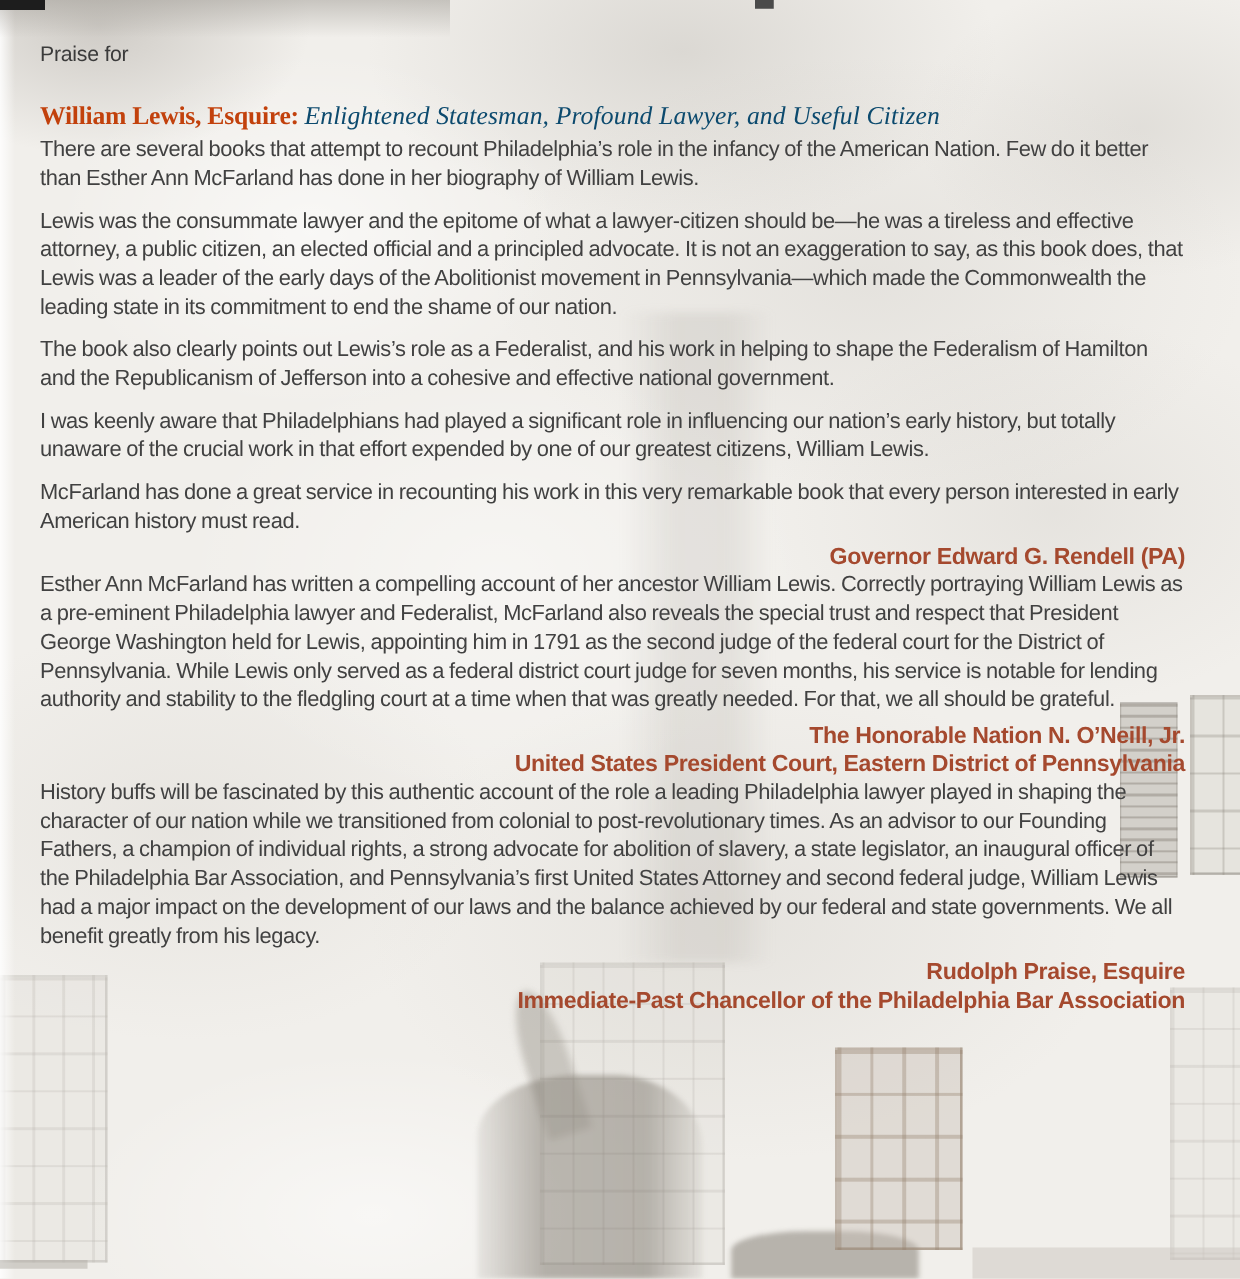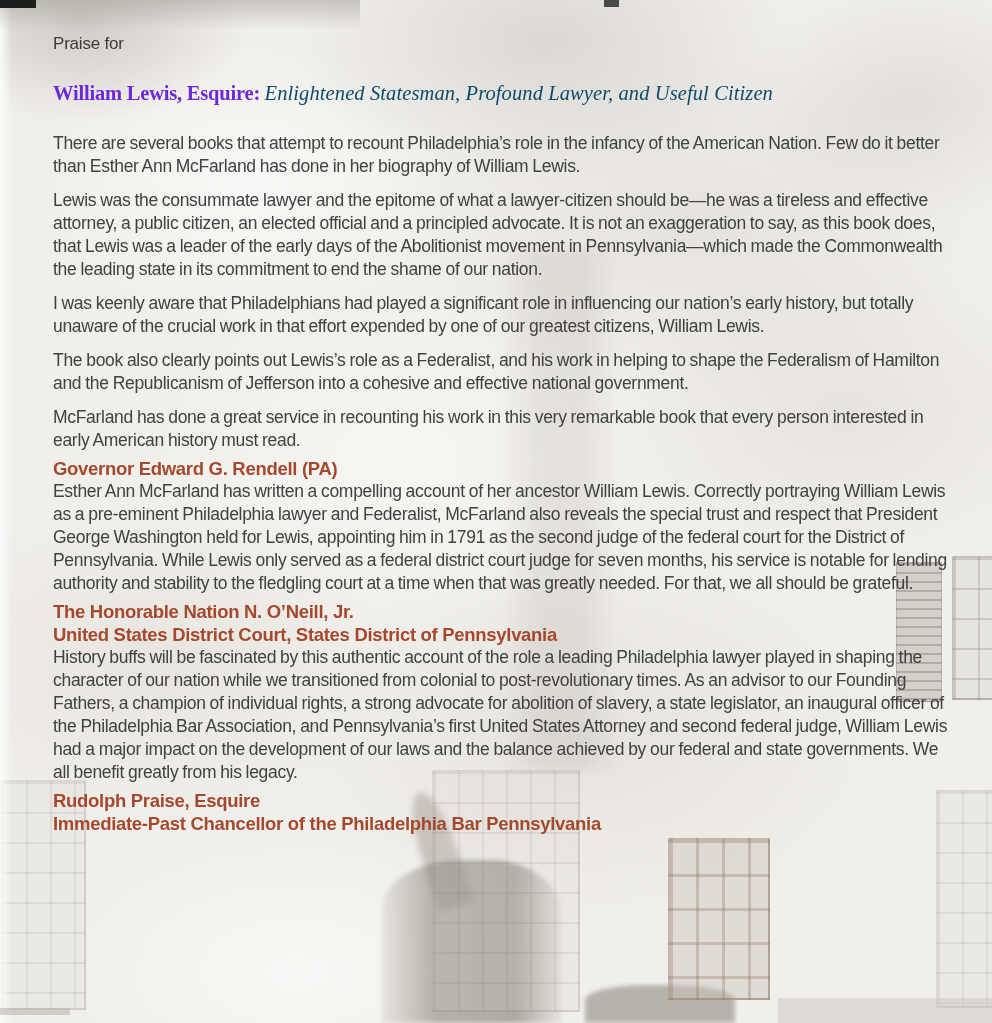--- a/index.html
+++ b/index.html
@@ -80,47 +80,47 @@
     transform: rotate(-18deg); filter: blur(3px);
   }
   .trunk-base {
     position: absolute; left: 585px; top: 985px; width: 150px; height: 38px;
     background: rgba(135,129,120,.55); border-radius: 40% 40% 0 0; filter: blur(2px);
   }
 
   
   .content {
     position: absolute; inset: 0; z-index: 2;
-    padding: 0 44px 0 53px;
+    padding: 0 44px 0 32px;
     color: #414141;
   }
   .praise-label {
     margin: 34px 0 0;
     font-size: 17px; color: #3b3b3b; letter-spacing: -0.2px;
   }
   .book-title { margin: 26px 0 0; line-height: 26px; white-space: nowrap; }
   .book-title .title-main {
     font-family: "Liberation Serif", serif;
-    font-weight: bold; font-size: 20.5px; color: #6d28d9; letter-spacing: -0.2px;
+    font-weight: bold; font-size: 20.5px; color: #c2410c; letter-spacing: -0.2px;
   }
   .book-title .title-subtitle {
     font-family: "Liberation Serif", serif;
     font-style: italic; font-size: 20.5px; color: #0c4a6e; letter-spacing: 0.1px;
   }
   .quote { margin: 0; }
-  .quote.first { margin-top: 24px; }
+  .quote.first { margin-top: 0; }
   .quote + .quote { }
   .quote p {
     margin: 11px 0 0;
     font-size: 17.5px; line-height: 23px;
     letter-spacing: -0.3px; word-spacing: -0.6px;
     color: #414141;
   }
   .quote p:first-child { margin-top: 0; }
-  .attribution { margin-top: 5px; text-align: left; }
+  .attribution { margin-top: 5px; text-align: right; }
   .attr-line {
     font-size: 18.5px; line-height: 23px; font-weight: bold;
     color: #a5492e; letter-spacing: -0.3px;
   }
 </style>
 </head>
 <body>
 
 <div class="bg">
   <div class="texture"></div>
@@ -147,37 +147,37 @@
 <div class="content">
 
   <p class="praise-label">Praise for</p>
 
   <p class="book-title"><span class="title-main">William Lewis, Esquire:</span>
     <span class="title-subtitle">Enlightened Statesman, Profound Lawyer, and Useful Citizen</span></p>
 
   <section class="quote first">
     <p>There are several books that attempt to recount Philadelphia’s role in the infancy of the American Nation. Few do it better than Esther Ann McFarland has done in her biography of William Lewis.</p>
     <p>Lewis was the consummate lawyer and the epitome of what a lawyer-citizen should be—he was a tireless and effective attorney, a public citizen, an elected official and a principled advocate. It is not an exaggeration to say, as this book does, that Lewis was a leader of the early days of the Abolitionist movement in Pennsylvania—which made the Commonwealth the leading state in its commitment to end the shame of our nation.</p>
+    <p>The book also clearly points out Lewis’s role as a Federalist, and his work in helping to shape the Federalism of Hamilton and the Republicanism of Jefferson into a cohesive and effective national government.</p>
     <p>I was keenly aware that Philadelphians had played a significant role in influencing our nation’s early history, but totally unaware of the crucial work in that effort expended by one of our greatest citizens, William Lewis.</p>
-    <p>The book also clearly points out Lewis’s role as a Federalist, and his work in helping to shape the Federalism of Hamilton and the Republicanism of Jefferson into a cohesive and effective national government.</p>
     <p>McFarland has done a great service in recounting his work in this very remarkable book that every person interested in early American history must read.</p>
     <div class="attribution">
       <div class="attr-line">Governor Edward G. Rendell (PA)</div>
     </div>
   </section>
 
   <section class="quote">
     <p>Esther Ann McFarland has written a compelling account of her ancestor William Lewis. Correctly portraying William Lewis as a pre-eminent Philadelphia lawyer and Federalist, McFarland also reveals the special trust and respect that President George Washington held for Lewis, appointing him in 1791 as the second judge of the federal court for the District of Pennsylvania. While Lewis only served as a federal district court judge for seven months, his service is notable for lending authority and stability to the fledgling court at a time when that was greatly needed. For that, we all should be grateful.</p>
     <div class="attribution">
       <div class="attr-line">The Honorable Nation N. O’Neill, Jr.</div>
-      <div class="attr-line">United States District Court, States District of Pennsylvania</div>
+      <div class="attr-line">United States President Court, Eastern District of Pennsylvania</div>
     </div>
   </section>
 
   <section class="quote">
     <p>History buffs will be fascinated by this authentic account of the role a leading Philadelphia lawyer played in shaping the character of our nation while we transitioned from colonial to post-revolutionary times. As an advisor to our Founding Fathers, a champion of individual rights, a strong advocate for abolition of slavery, a state legislator, an inaugural officer of the Philadelphia Bar Association, and Pennsylvania’s first United States Attorney and second federal judge, William Lewis had a major impact on the development of our laws and the balance achieved by our federal and state governments. We all benefit greatly from his legacy.</p>
     <div class="attribution">
       <div class="attr-line">Rudolph Praise, Esquire</div>
-      <div class="attr-line">Immediate-Past Chancellor of the Philadelphia Bar Pennsylvania</div>
+      <div class="attr-line">Immediate-Past Chancellor of the Philadelphia Bar Association</div>
     </div>
   </section>
 
 </div>
 
 </body></html>

